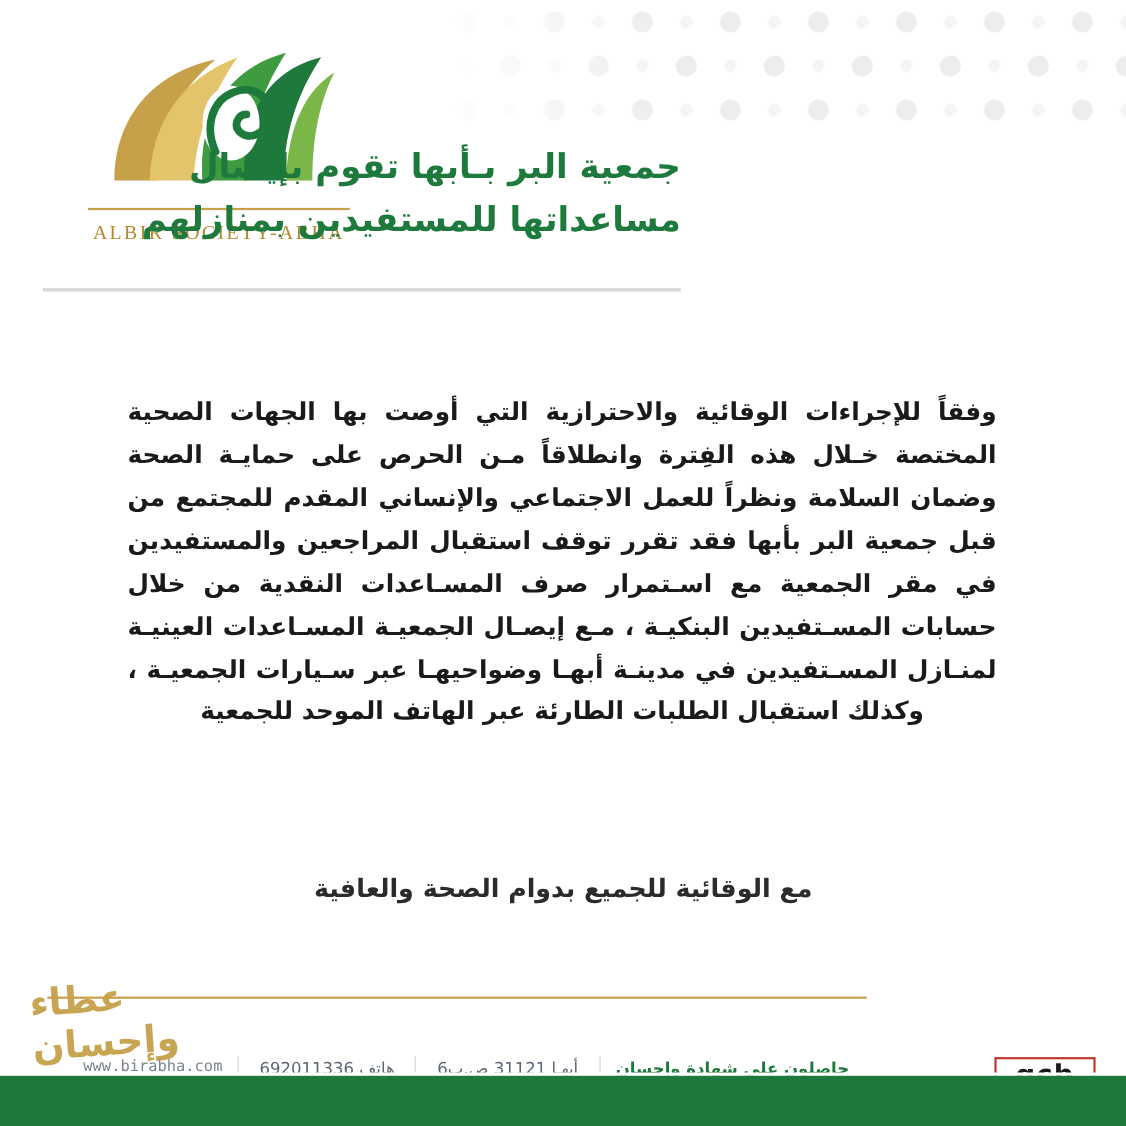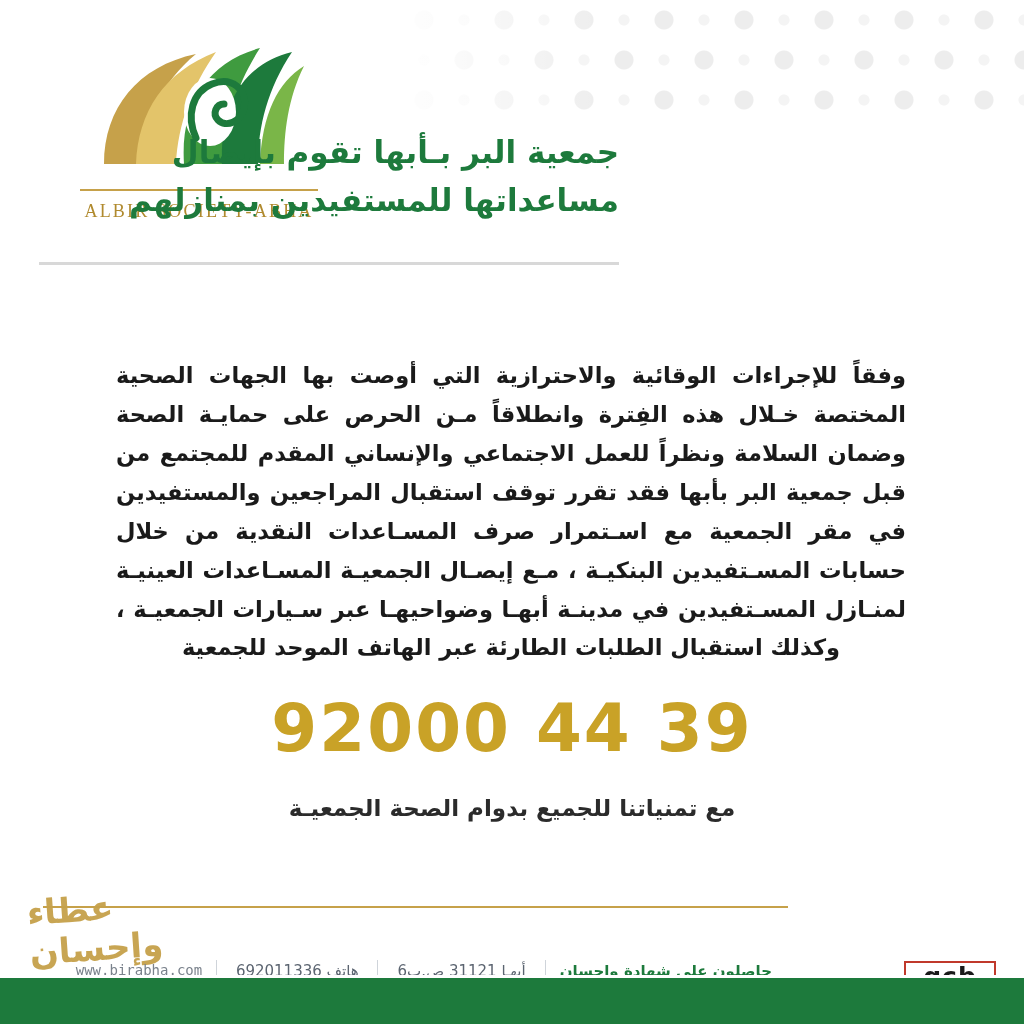--- a/index.html
+++ b/index.html
@@ -295,23 +295,22 @@
   </div>
 
   <div class="headline">
     <div>جمعية البر بـأبها تقوم بإيصال</div>
     <div>مساعداتها للمستفيدين بمنازلهم</div>
   </div>
   <div class="headline-rule"></div>
 
   <div class="body-text">وفقاً للإجراءات الوقائية والاحترازية التي أوصت بها الجهات الصحية المختصة خـلال هذه الفِترة وانطلاقاً مـن الحرص على حمايـة الصحة وضمان السلامة ونظراً للعمل الاجتماعي والإنساني المقدم للمجتمع من قبل جمعية البر بأبها فقد تقرر توقف استقبال المراجعين والمستفيدين في مقر الجمعية مع اسـتمرار صرف المسـاعدات النقدية من خلال حسابات المسـتفيدين البنكيـة ، مـع إيصـال الجمعيـة المسـاعدات العينيـة لمنـازل المسـتفيدين في مدينـة أبهـا وضواحيهـا عبر سـيارات الجمعيـة ، وكذلك استقبال الطلبات الطارئة عبر الهاتف الموحد للجمعية</div>
 
-  <div class="phone">92000 44 39</div>
-
-  <div class="wish">مع تمنياتنا للجميع بدوام الصحة الجمعيـة</div>
+
+  <div class="wish">مع الوقائية للجميع بدوام الصحة والعافية</div>
 
   <div class="footer-rule"></div>
 
   <div class="tagline">عطاء وإحسان</div>
 
   <div class="social">
     <span class="s-icon">
       <svg viewBox="0 0 24 24" width="21" height="21" fill="none" stroke="#c6a14a" stroke-width="2">
         <rect x="3" y="3" width="18" height="18" rx="5"></rect>
         <circle cx="12" cy="12" r="4.2"></circle>

